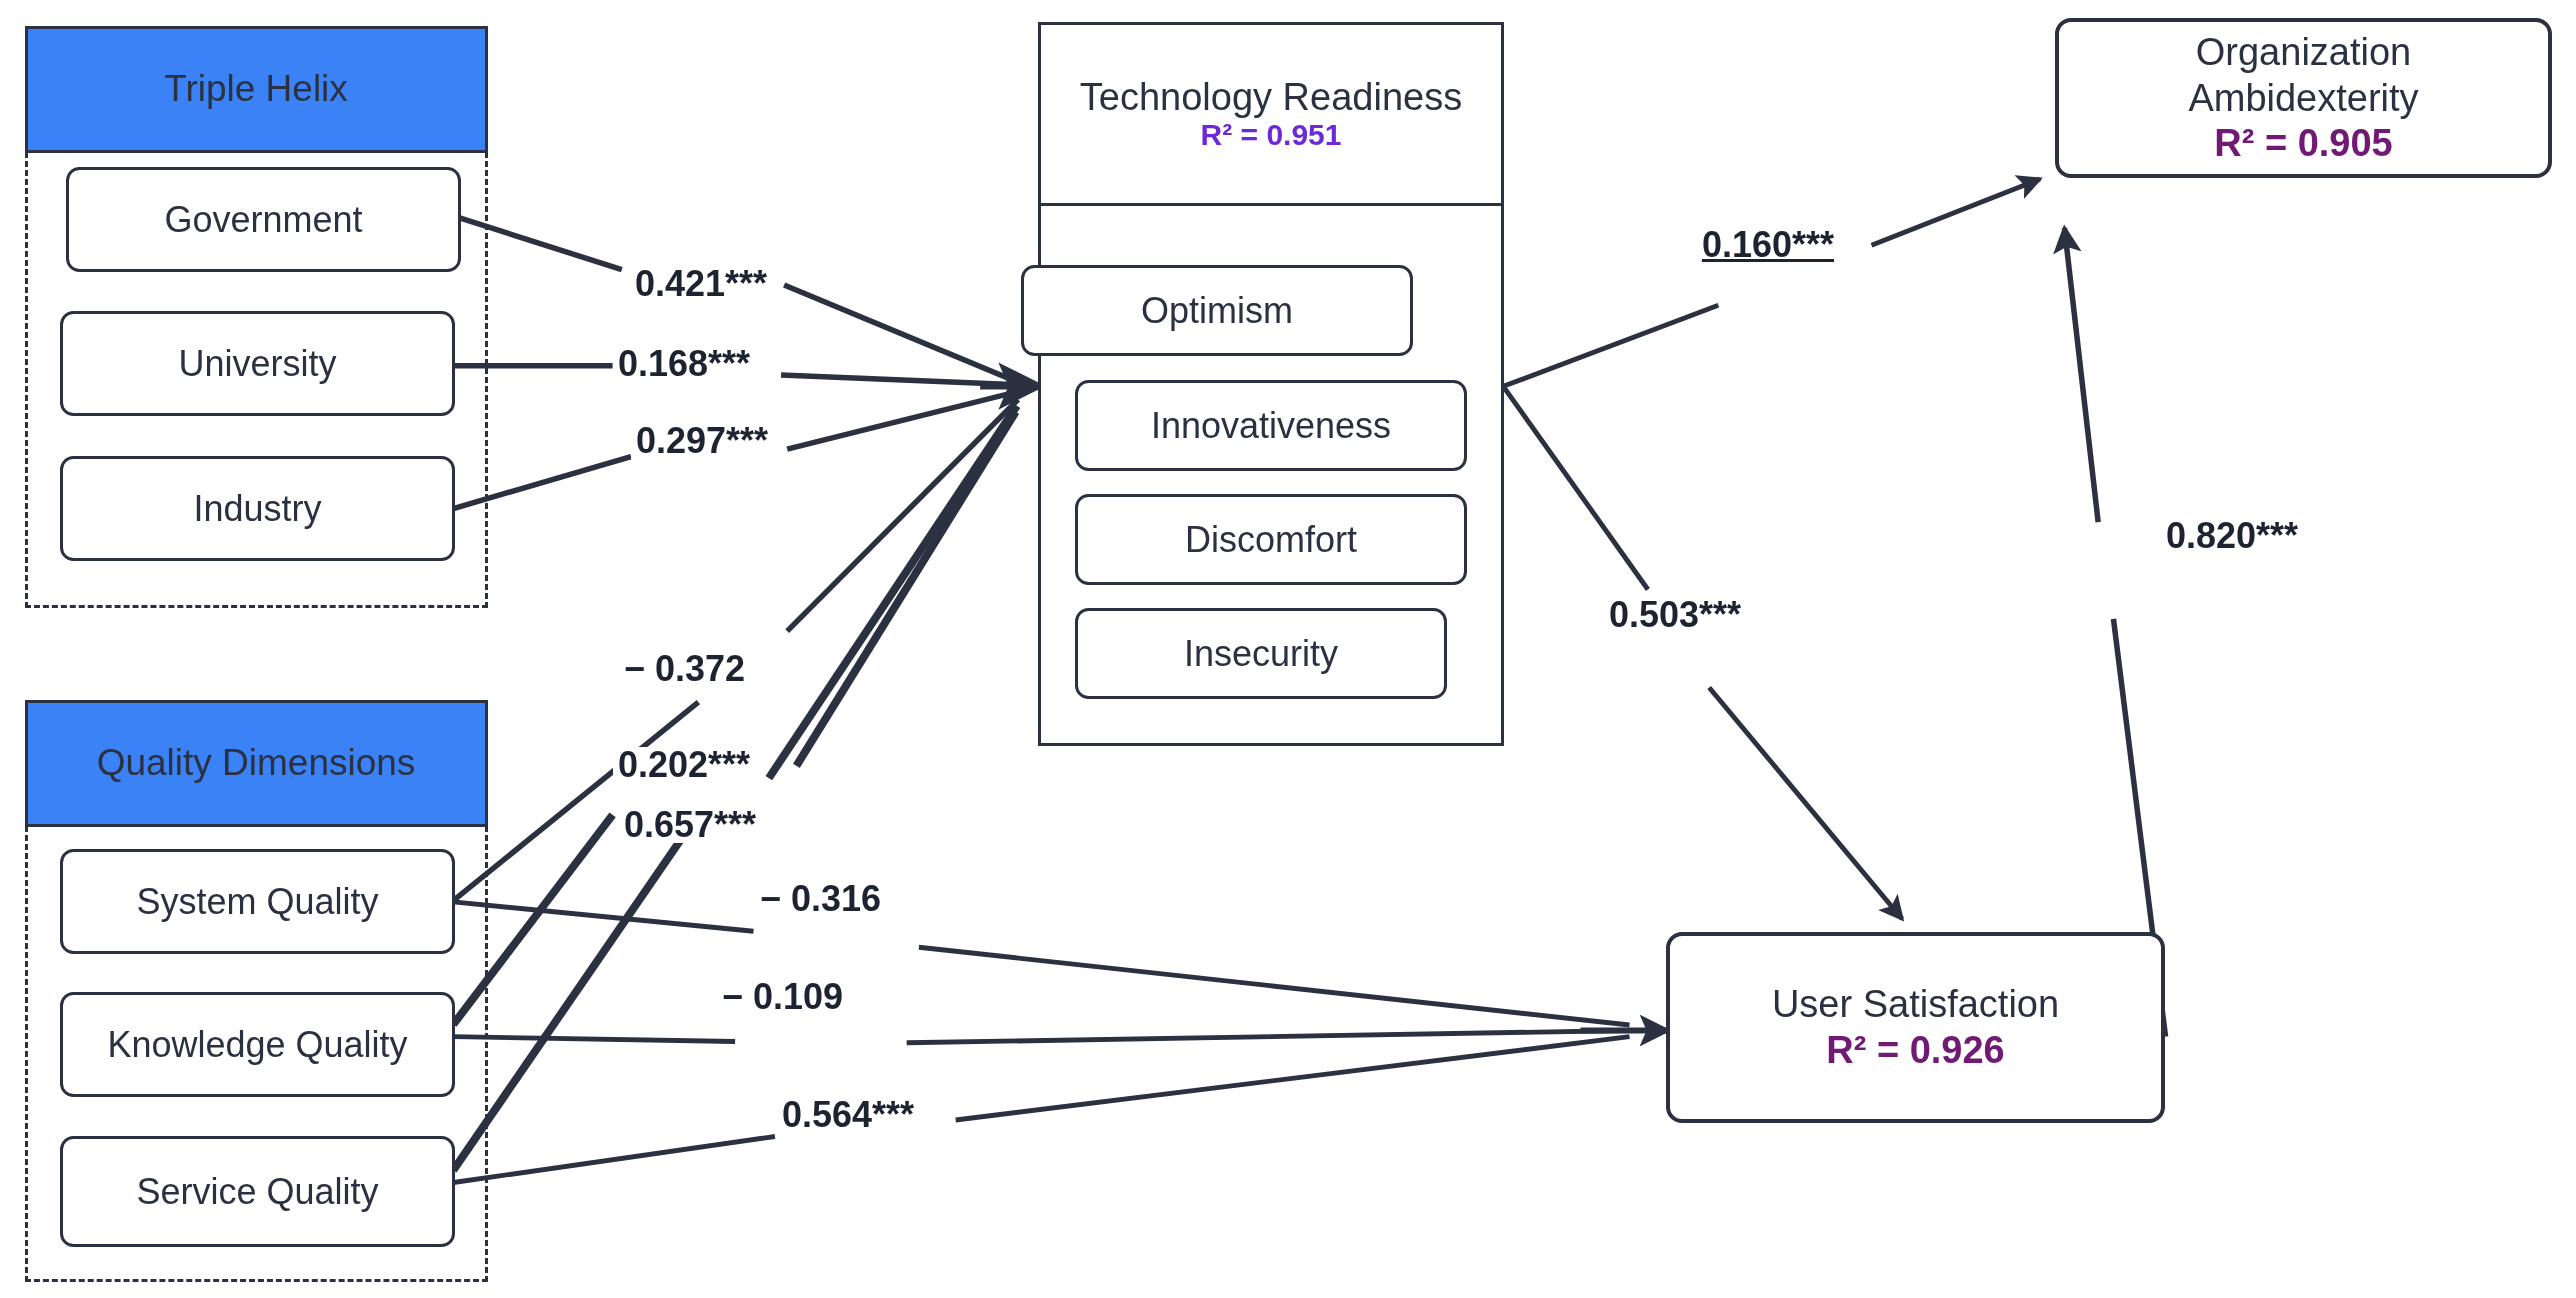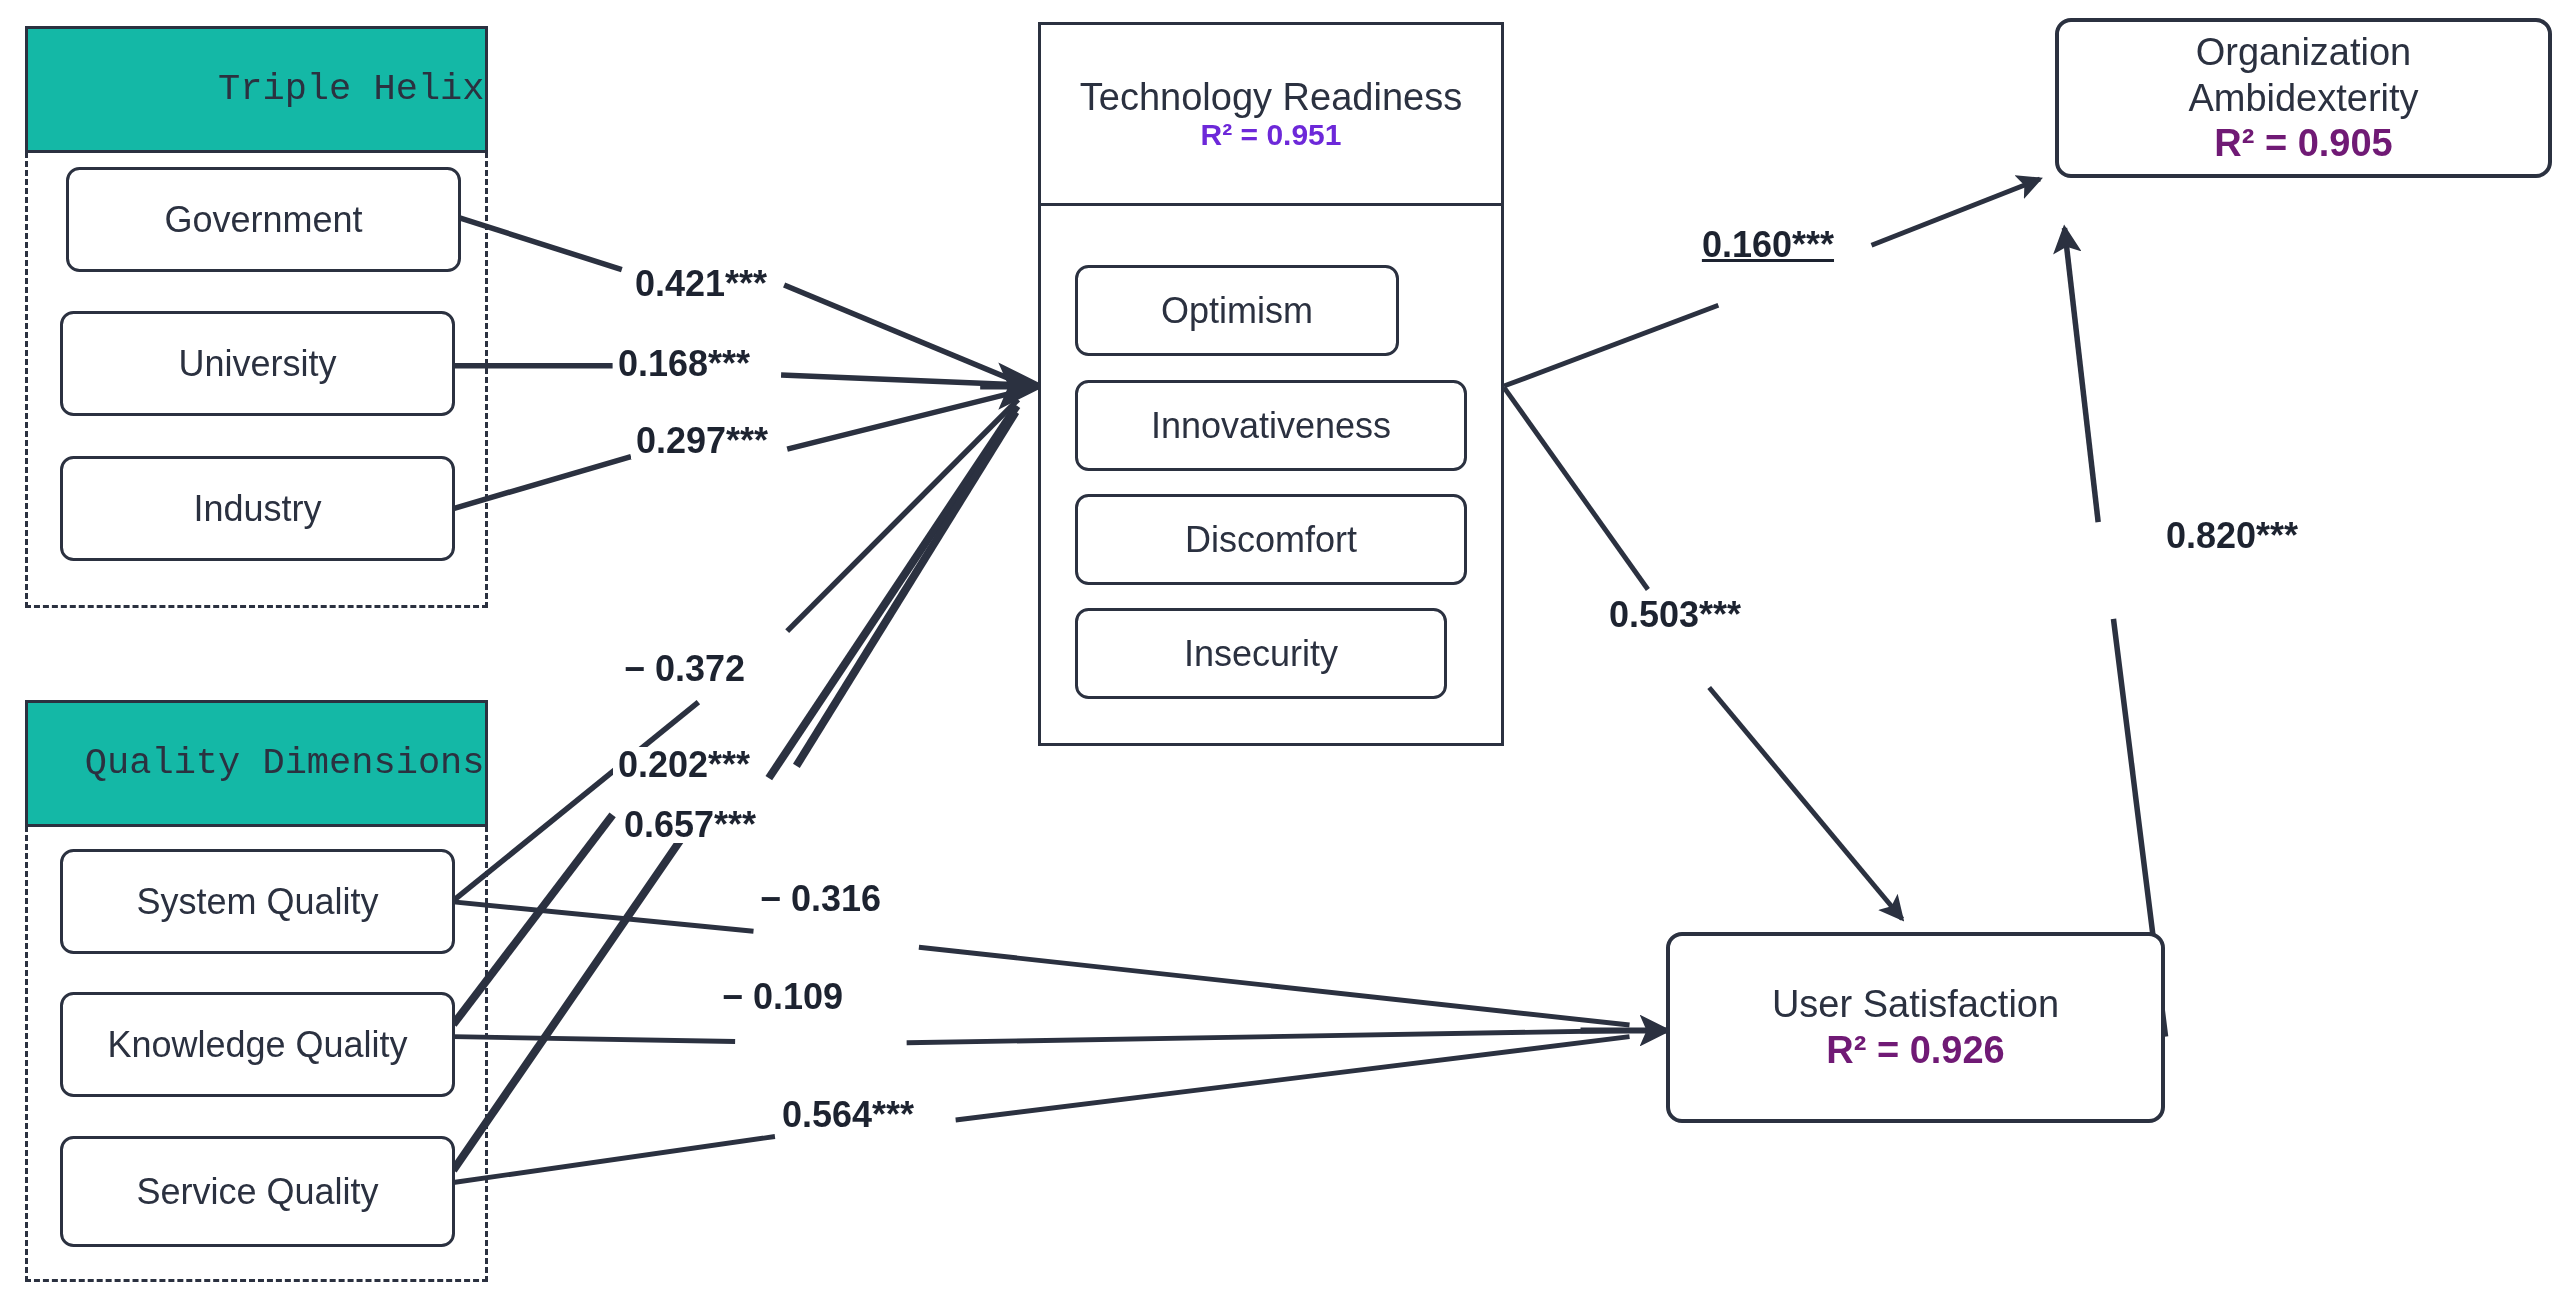--- a/index.html
+++ b/index.html
@@ -9,25 +9,24 @@
     background:#ffffff;
     font-family:"Liberation Sans","DejaVu Sans",sans-serif;
     overflow:hidden;
   }
   svg.layer{position:absolute;left:0;top:0;width:2576px;height:1299px;}
 
   
   .grp-header{
     position:absolute;
     border:3.1px solid #2b3140;
-    background:#14b8a6;
-    display:flex;align-items:center;justify-content:flex-end;
+    background:#3b82f6;
+    display:flex;align-items:center;justify-content:center;
     box-sizing:border-box;
     z-index:4;
-    font-family:Liberation Mono, monospace;
   }
   .grp-header span{
     font-size:37px;color:#2b3140;font-weight:400;line-height:1.15;text-align:center;
   }
   .grp-dashed{
     position:absolute;
     border:3.7px dashed #2b3140;
     border-top:none;
     background:transparent;
     box-sizing:border-box;
@@ -184,21 +183,21 @@
     <span>Service Quality</span>
   </div>
 
   <div class="tr-outer" style="left:1038px;top:202px;width:466px;height:544px;"></div>
 
   <div class="tr-head" style="left:1038px;top:22px;width:466px;height:184px;">
     <div class="t1">Technology Readiness</div>
     <div class="t2">R² = 0.951</div>
   </div>
 
-  <div class="ind-box" style="left:1075px;top:265px;width:324px;height:91px;">
+  <div class="ind-box" style="left:1021px;top:265px;width:392px;height:91px;">
     <span>Optimism</span>
   </div>
   <div class="ind-box" style="left:1075px;top:380px;width:392px;height:91px;">
     <span>Innovativeness</span>
   </div>
   <div class="ind-box" style="left:1075px;top:494px;width:392px;height:91px;">
     <span>Discomfort</span>
   </div>
   <div class="ind-box" style="left:1075px;top:608px;width:372px;height:91px;">
     <span>Insecurity</span>

